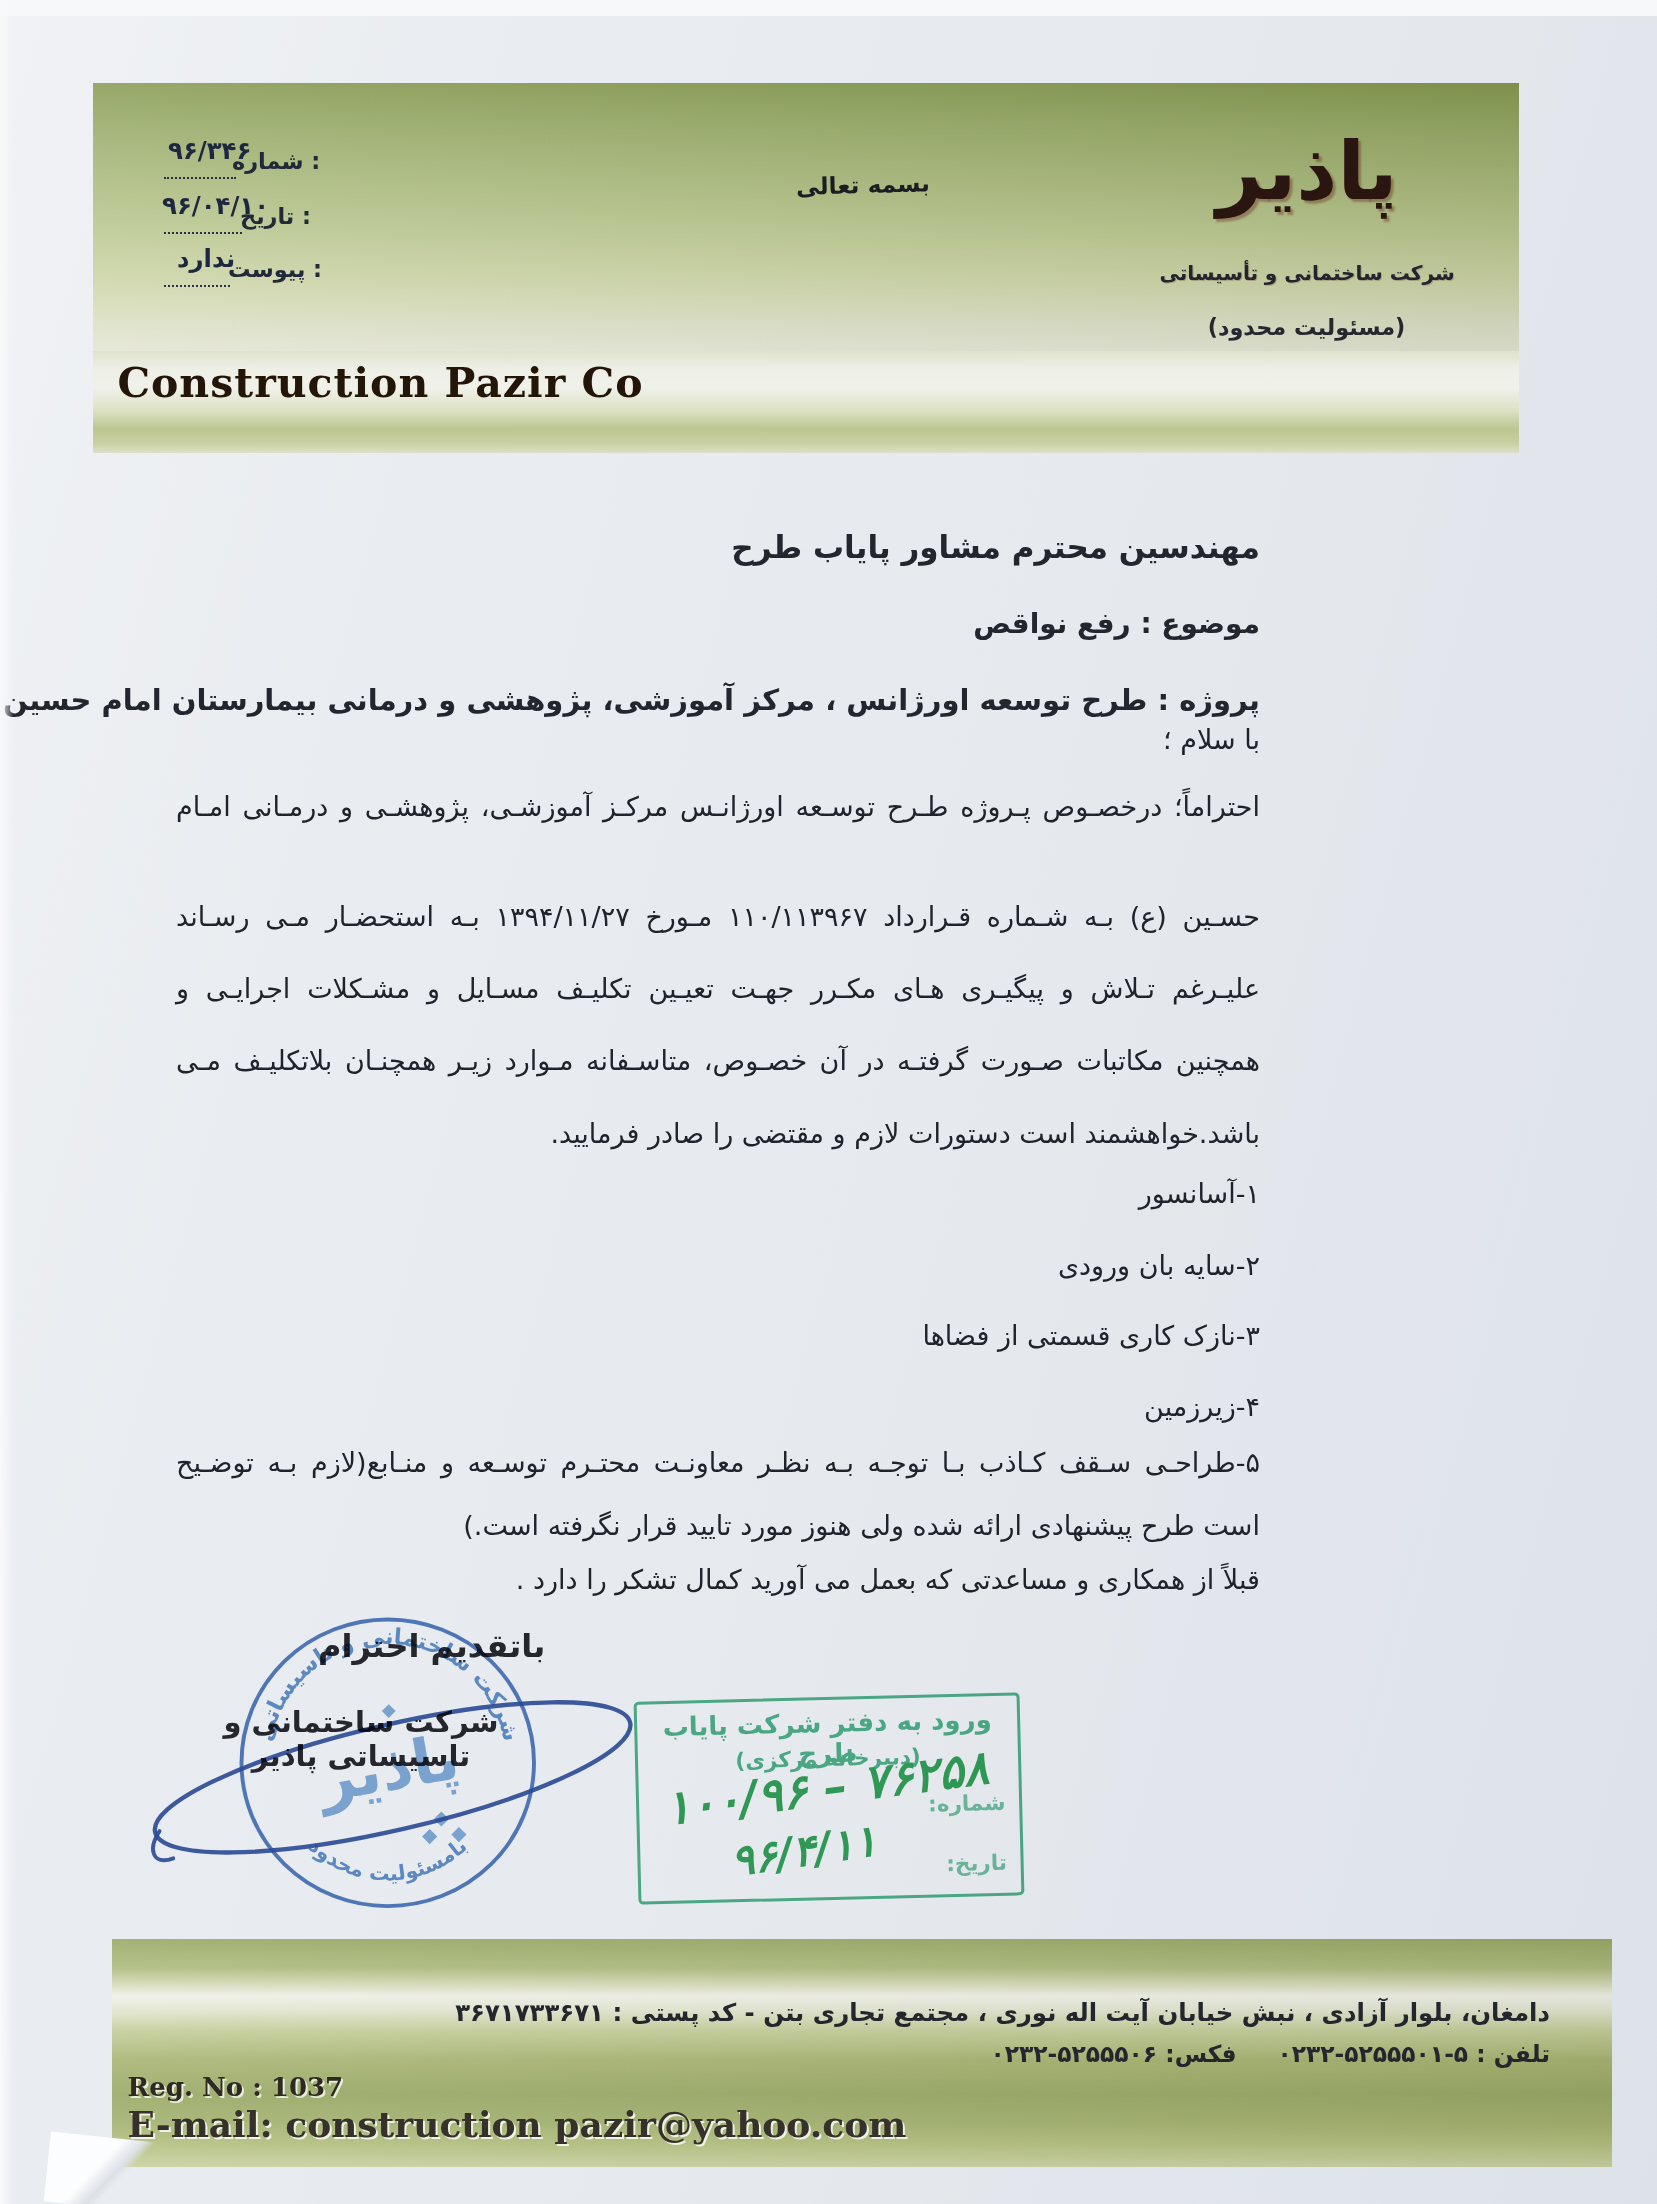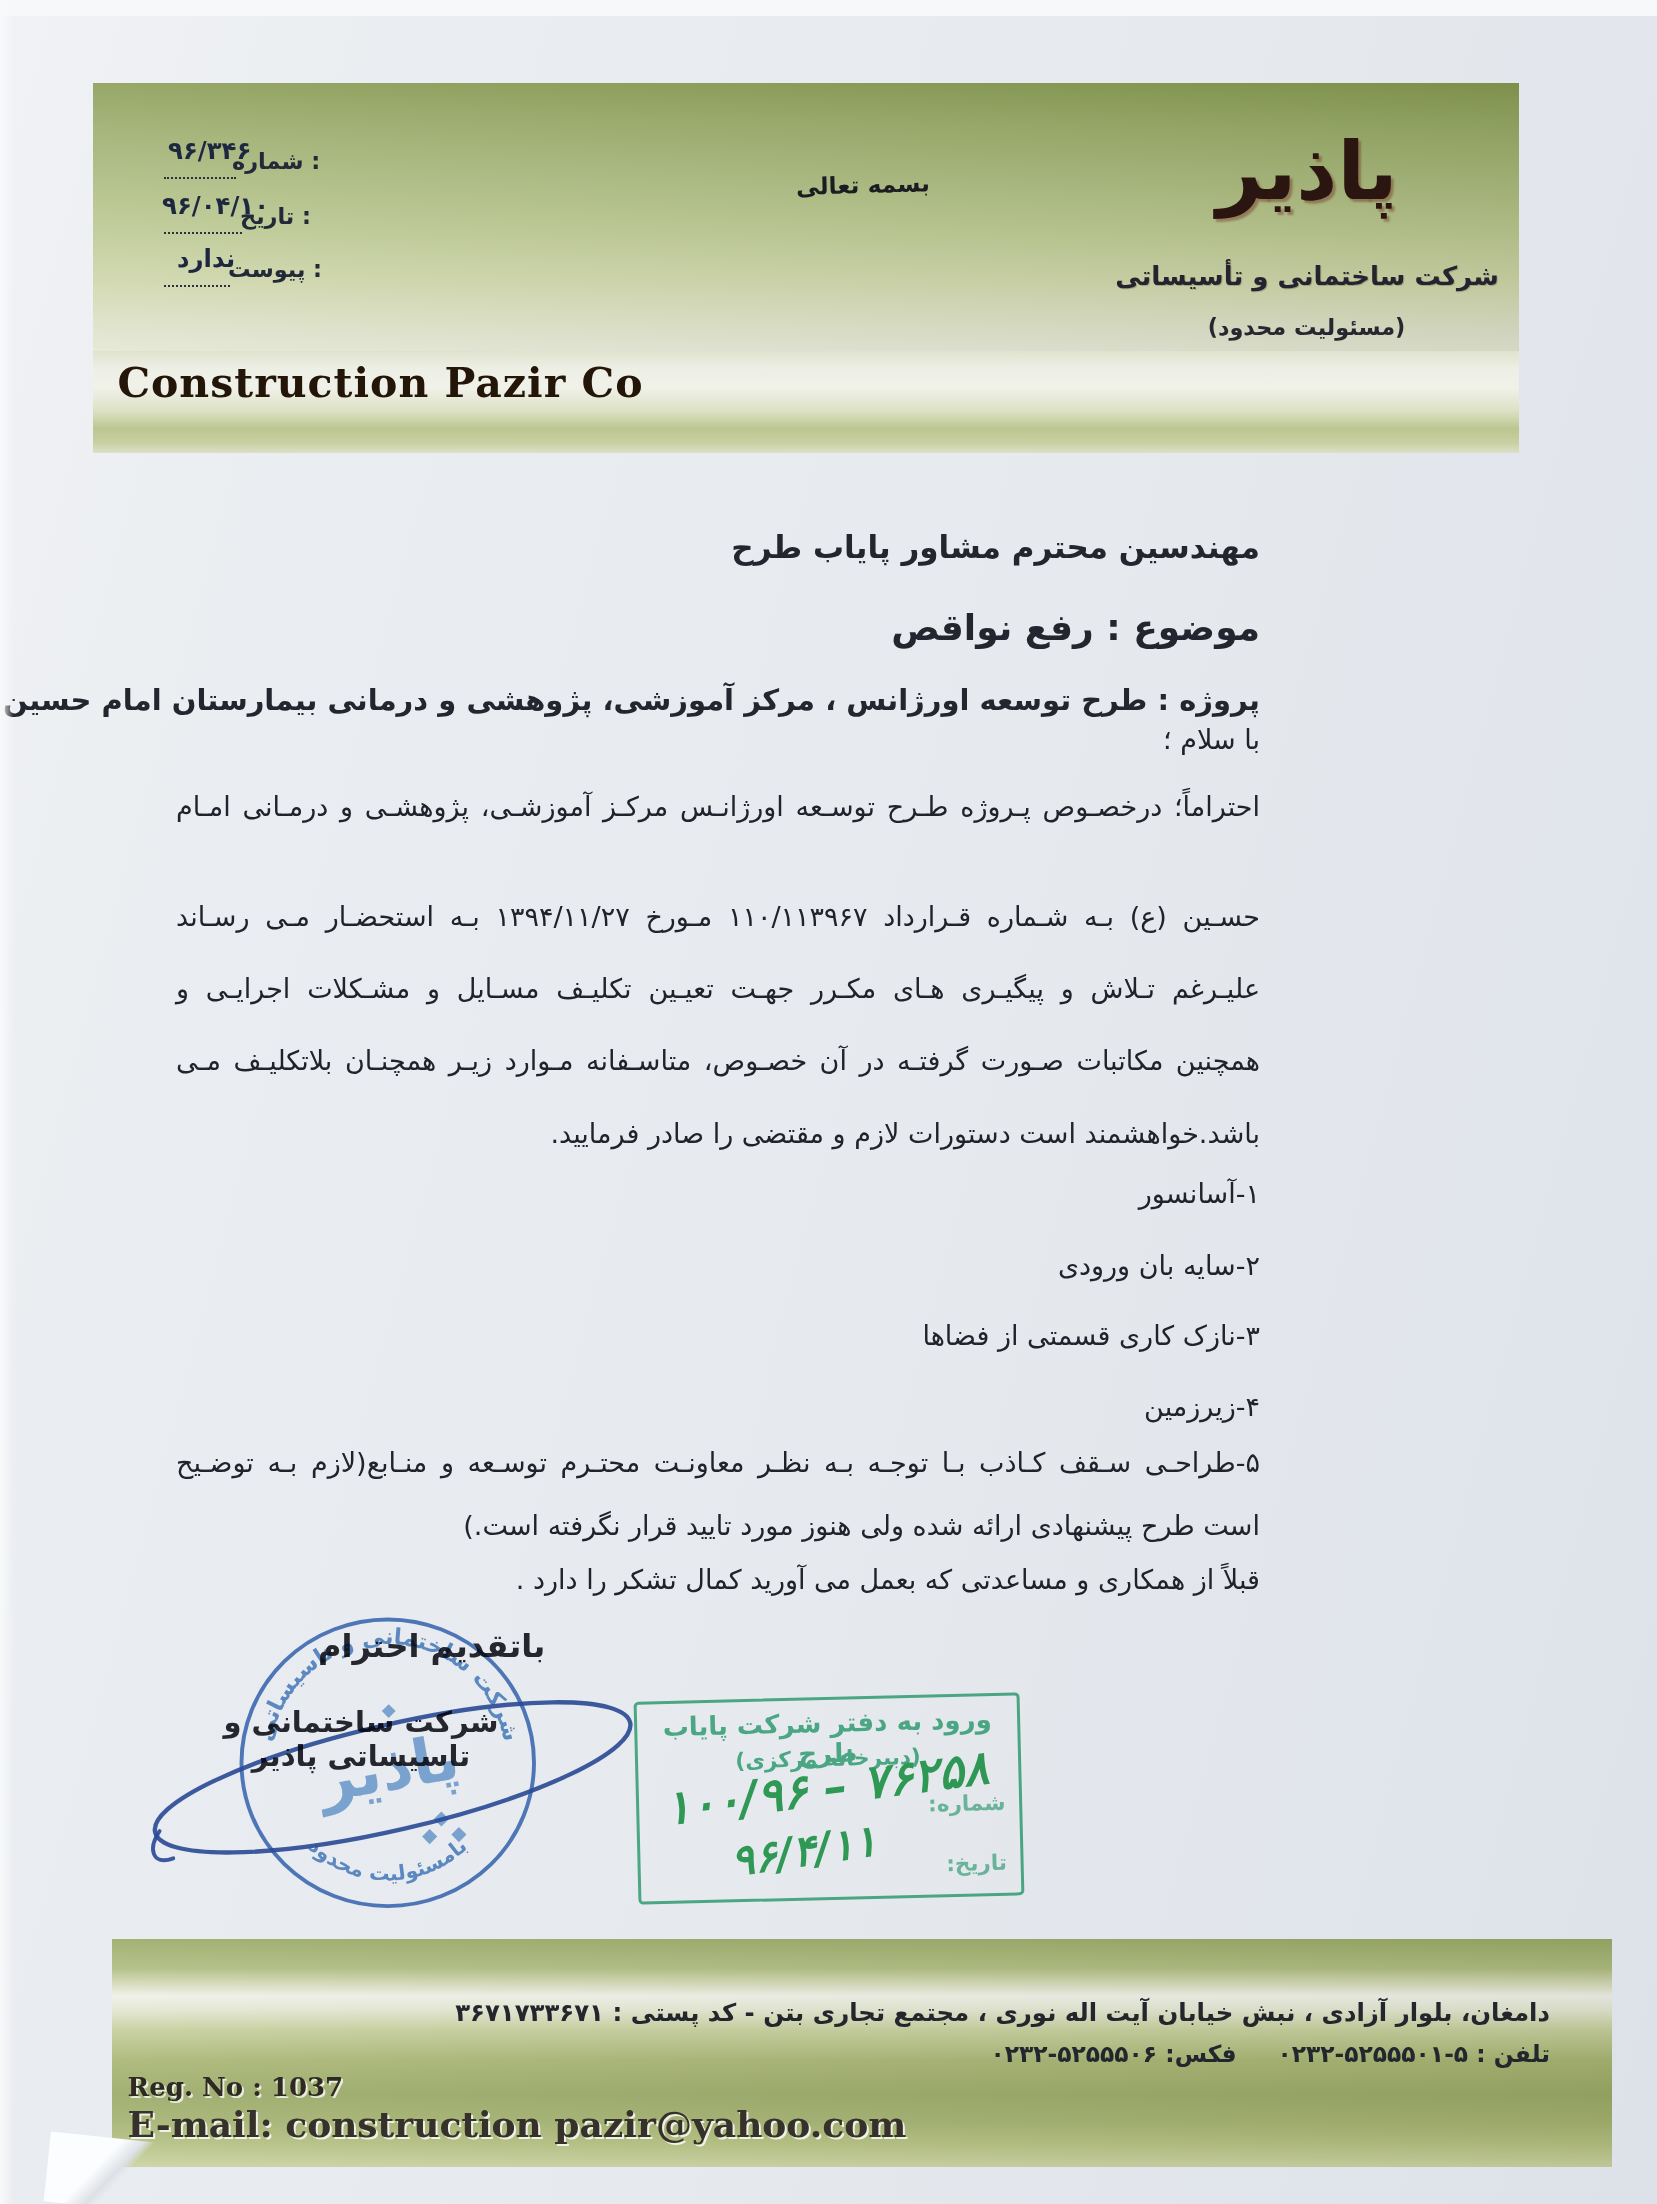--- a/index.html
+++ b/index.html
@@ -20,21 +20,21 @@
   .en-band{
     position:absolute;left:93px;top:351px;width:1426px;height:102px;
     background:linear-gradient(180deg,#dfe3cd 0%,#edeee4 16%,#f0f1e9 36%,#dde2c6 58%,#bcc691 76%,#c8d0a2 90%,#dce0c8 100%);
   }
   .en-name{position:absolute;left:24.4px;top:7.8px;font-family:"DejaVu Serif",serif;font-weight:700;font-size:41px;color:#231507;letter-spacing:1px;}
   .meta-label{position:absolute;font-size:22.4px;font-weight:bold;color:#222938;}
   .meta-val{position:absolute;font-size:24.4px;font-weight:bold;color:#1e2740;}
   .dots{position:absolute;height:0;border-bottom:2.9px dotted #2a3040;}
   .bismillah{position:absolute;left:780px;top:171px;width:166px;text-align:center;font-size:23.4px;font-weight:bold;color:#1c1d22;transform:rotate(-1.5deg);}
   .logo-fa{position:absolute;left:1141px;top:125px;width:332px;text-align:center;font-size:80px;font-weight:bold;color:#2b1511;text-shadow:2.9px 2.9px 2px rgba(104,32,24,.38);}
-  .logo-co{position:absolute;left:1112px;top:261px;width:390px;text-align:center;font-size:26px;font-weight:bold;color:#23242f;text-shadow:1px 1px 0 rgba(90,40,30,.25);}
+  .logo-co{position:absolute;left:1112px;top:261px;width:390px;text-align:center;font-size:20px;font-weight:bold;color:#23242f;text-shadow:1px 1px 0 rgba(90,40,30,.25);}
   .logo-lia{position:absolute;left:1170px;top:314px;width:273px;text-align:center;font-size:22.4px;font-weight:bold;color:#26272f;}
   
   .rtl{direction:rtl;}
   .h-line{position:absolute;right:398px;font-weight:bold;white-space:nowrap;direction:rtl;}
   .b-line{position:absolute;right:398px;font-size:27px;white-space:nowrap;direction:rtl;color:#20232b;}
   .pline{
     position:absolute;left:176px;width:1084px;height:45px;direction:rtl;
     font-size:27px;color:#20232b;white-space:nowrap;
     text-align:justify;text-align-last:justify;
   }
@@ -92,21 +92,21 @@
 
   <div class="logo-fa rtl">پاذیر</div>
   <div class="logo-co rtl">شرکت ساختمانی و تأسیساتی</div>
   <div class="logo-lia rtl">(مسئولیت محدود)</div>
 
   <div class="en-band">
     <div class="en-name">Construction Pazir Co</div>
   </div>
 
   <div class="h-line" style="top:529px;font-size:31px;">مهندسین محترم مشاور پایاب طرح</div>
-  <div class="h-line" style="top:607px;font-size:36px;">موضوع : رفع نواقص</div>
+  <div class="h-line" style="top:607px;font-size:28px;">موضوع : رفع نواقص</div>
   <div class="h-line" style="top:683px;font-size:29px;">پروژه : طرح توسعه اورژانس ، مرکز آموزشی، پژوهشی و درمانی بیمارستان امام حسین  (ع)</div>
   <div class="b-line" style="top:724px;">با سلام ؛</div>
 
   <div class="pline" style="top:791px;">احتراماً؛ درخصـوص پـروژه طـرح توسـعه اورژانـس مرکـز آموزشـی، پژوهشـی و درمـانی امـام</div>
   <div class="pline" style="top:901px;">حسـین (ع) بـه شـماره قـرارداد ۱۱۰/۱۱۳۹۶۷ مـورخ ۱۳۹۴/۱۱/۲۷ بـه استحضـار مـی رسـاند</div>
   <div class="pline" style="top:973px;">علیـرغم تـلاش و پیگیـری هـای مکـرر جهـت تعیـین تکلیـف مسـایل و مشـکلات اجرایـی و</div>
   <div class="pline" style="top:1045px;">همچنین مکاتبات صـورت گرفتـه در آن خصـوص، متاسـفانه مـوارد زیـر همچنـان بلاتکلیـف مـی</div>
   <div class="b-line" style="top:1118px;">باشد.خواهشمند است دستورات لازم و مقتضی را صادر فرمایید.</div>
 
   <div class="b-line" style="top:1178px;">۱-آسانسور</div>

